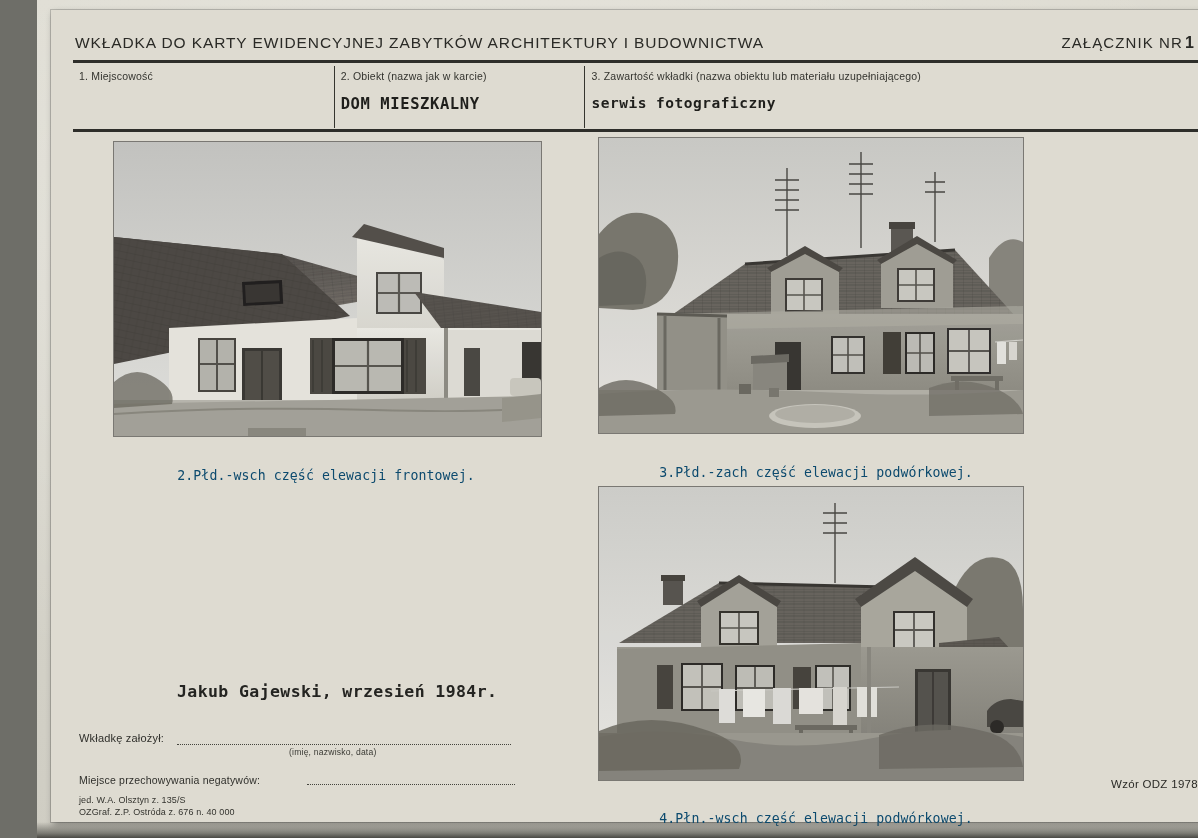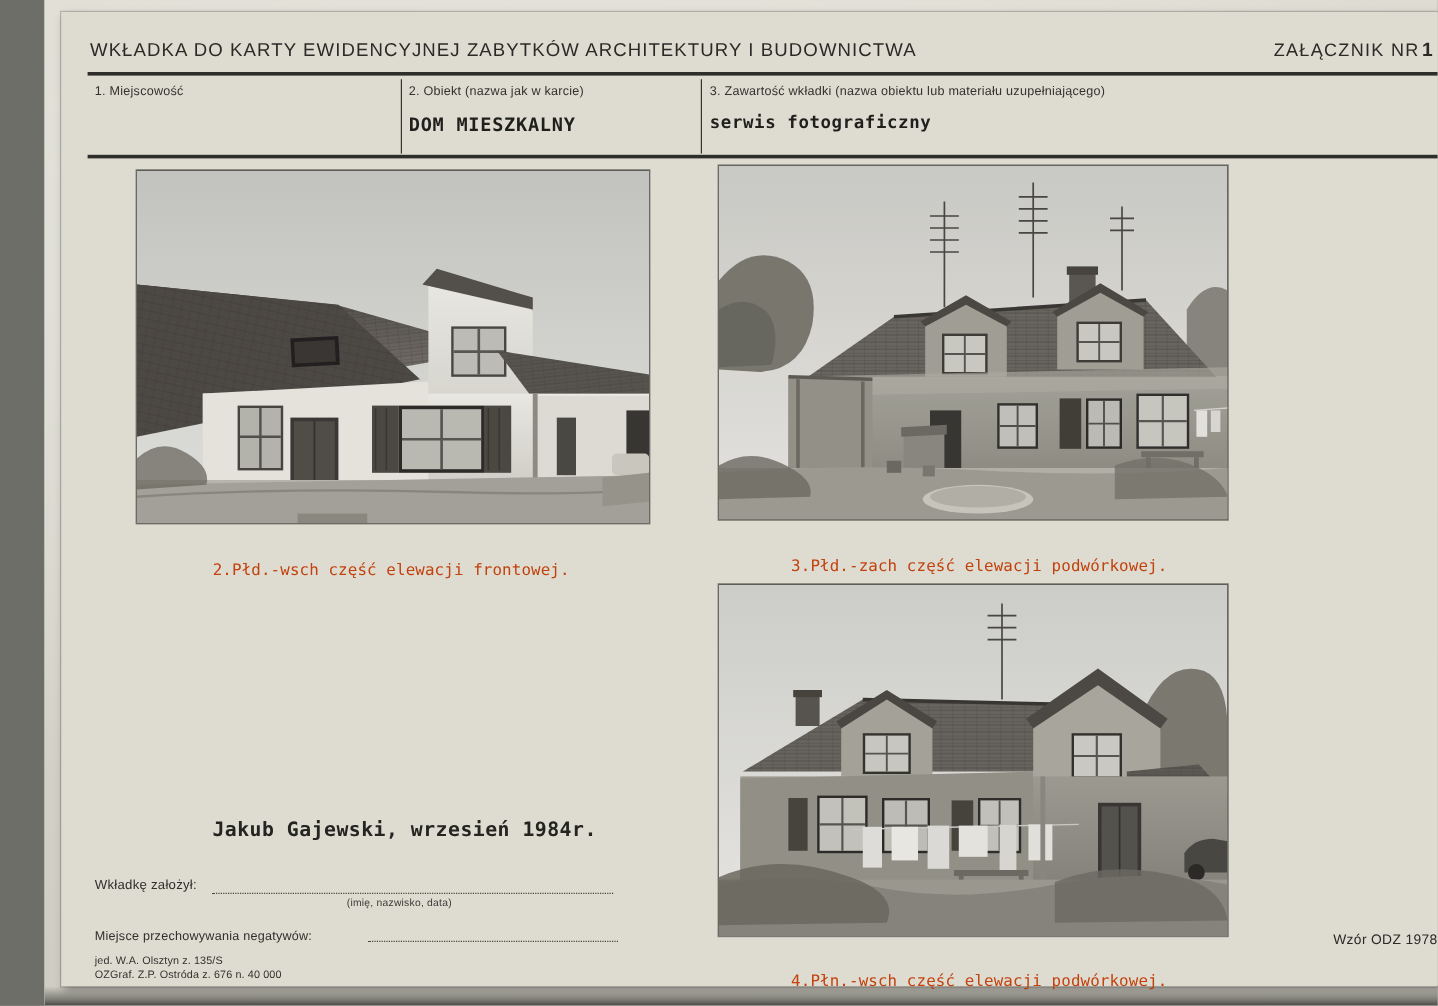--- a/index.html
+++ b/index.html
@@ -129,21 +129,21 @@
   }
   .ph1 { left: 63px;  top: 132px; width: 427px; height: 294px; }
   .ph2 { left: 548px; top: 128px; width: 424px; height: 295px; }
   .ph3 { left: 548px; top: 477px; width: 424px; height: 293px; }
 
   .cap {
     position: absolute;
     font-family: "DejaVu Sans Mono", monospace;
     font-size: 13.2px;
     line-height: 1.45;
-    color: #c2410c;
+    color: #0c4a6e;
     letter-spacing: 0.1px;
     white-space: pre;
   }
   .cap1 { left: 78px;  top: 437px; }
   .cap2 { left: 560px; top: 434px; }
   .cap3 { left: 560px; top: 780px; }
   .cap .l2 { display: block; padding-left: 16px; }
 
   
   .foot-1 {

